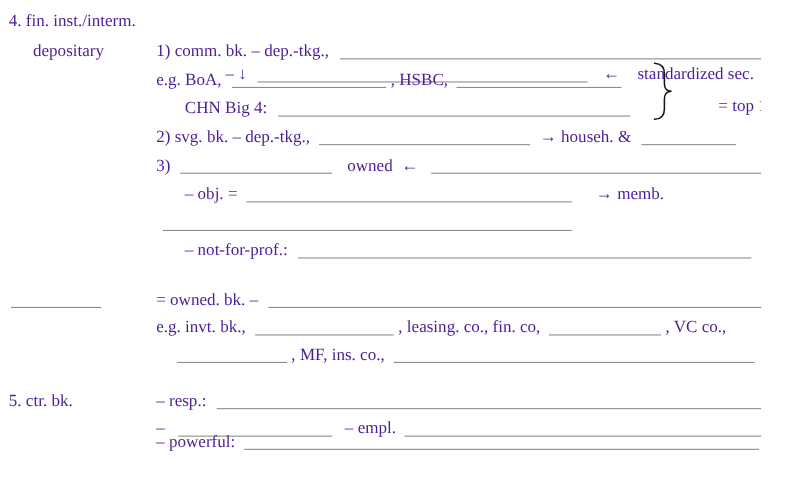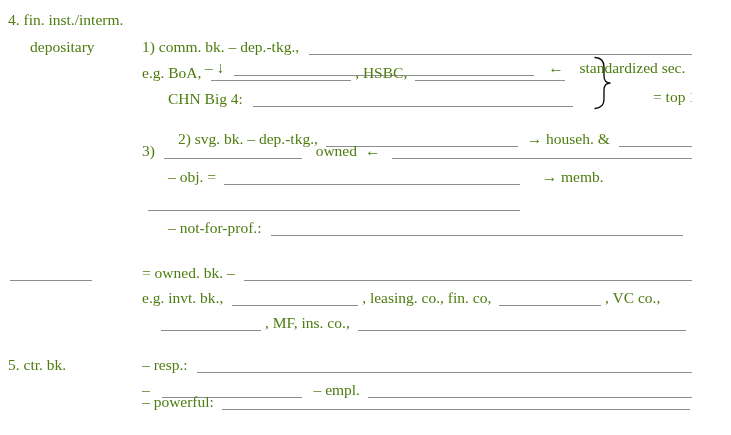--- a/index.html
+++ b/index.html
@@ -3,21 +3,21 @@
 <meta charset="utf-8">
 <style>
   html, body { margin: 0; padding: 0; background: #ffffff; }
   .page {
     position: relative;
     width: 692px;
     height: 435px;
     background: #ffffff;
     font-family: "Liberation Serif", "DejaVu Serif", serif;
     font-size: 15.5px;
-    color: #4d7c0f;
+    color: #4c1d95;
     overflow: hidden;
   }
   .row {
     position: absolute;
     white-space: nowrap;
     line-height: 20px;
   }
   .blank {
     display: inline-block;
     height: 14px;
@@ -72,21 +72,21 @@
     <span class="blank ml6" style="width:320px;"></span>
   </div>
 
   <svg class="brace" width="20" height="54" viewBox="0 0 20 54">
     <path d="M 2 1.5 Q 11 2 11 11 L 11 20 Q 11 27 17.5 27 Q 11 27 11 34 L 11 43 Q 11 52 2 52.5" fill="none" stroke="#141414" stroke-width="1.4" stroke-linecap="round"></path>
   </svg>
   <div class="row" style="left:615px; top:87px;margin-left:38px;">
     <span>= top 10</span>
   </div>
 
-  <div class="row" style="left:142px; top:129px;margin-left:36px;">
+  <div class="row" style="left:142px; top:115px;">
     <span>2) svg. bk. – dep.-tkg.,</span>
     <span class="blank ml4" style="width:192px;"></span>
     <span class="ml5">→ househ. &amp;</span>
     <span class="blank ml5" style="width:86px;"></span>
   </div>
 
   <div class="row" style="left:142px; top:141px;">
     <span>3)</span>
     <span class="blank ml5" style="width:138px;"></span>
     <span class="ml10">owned</span>

